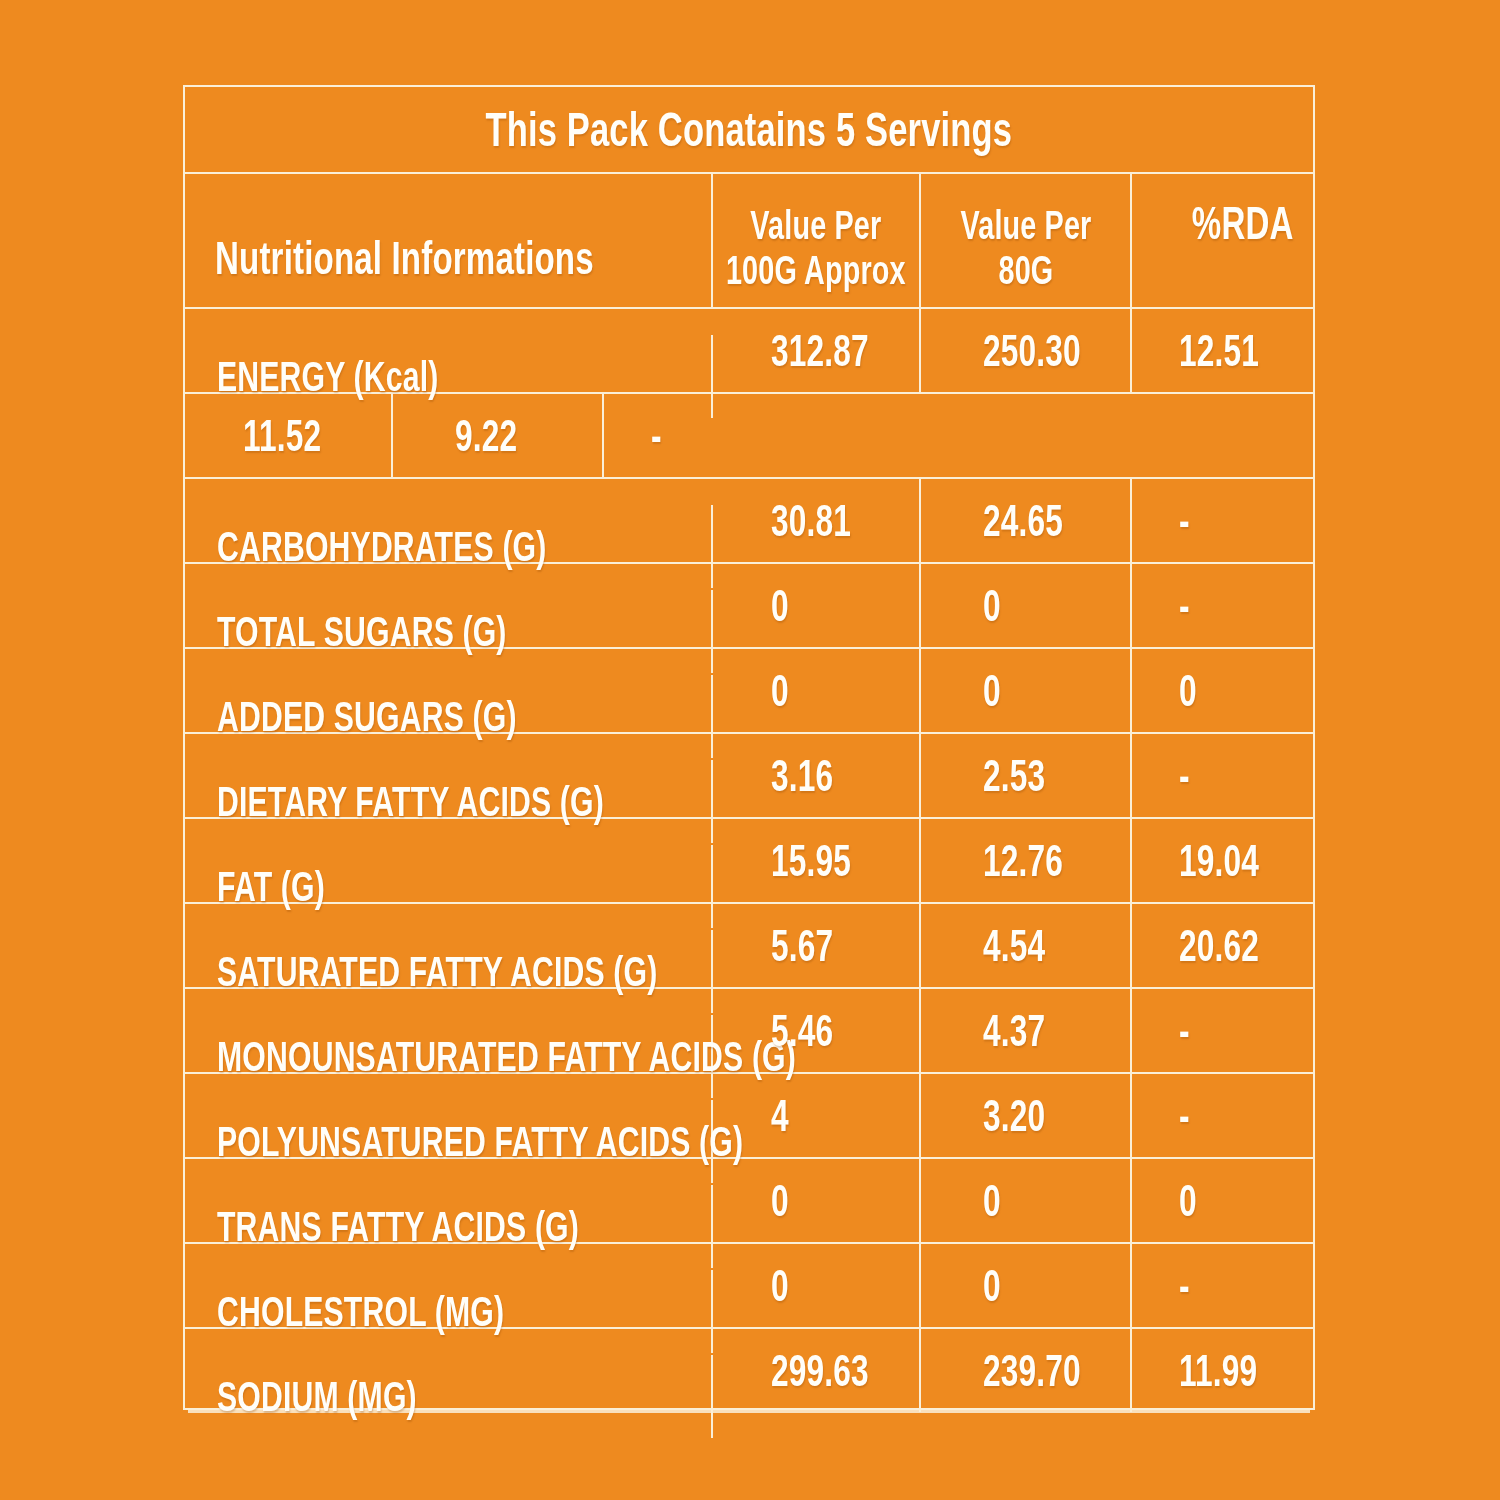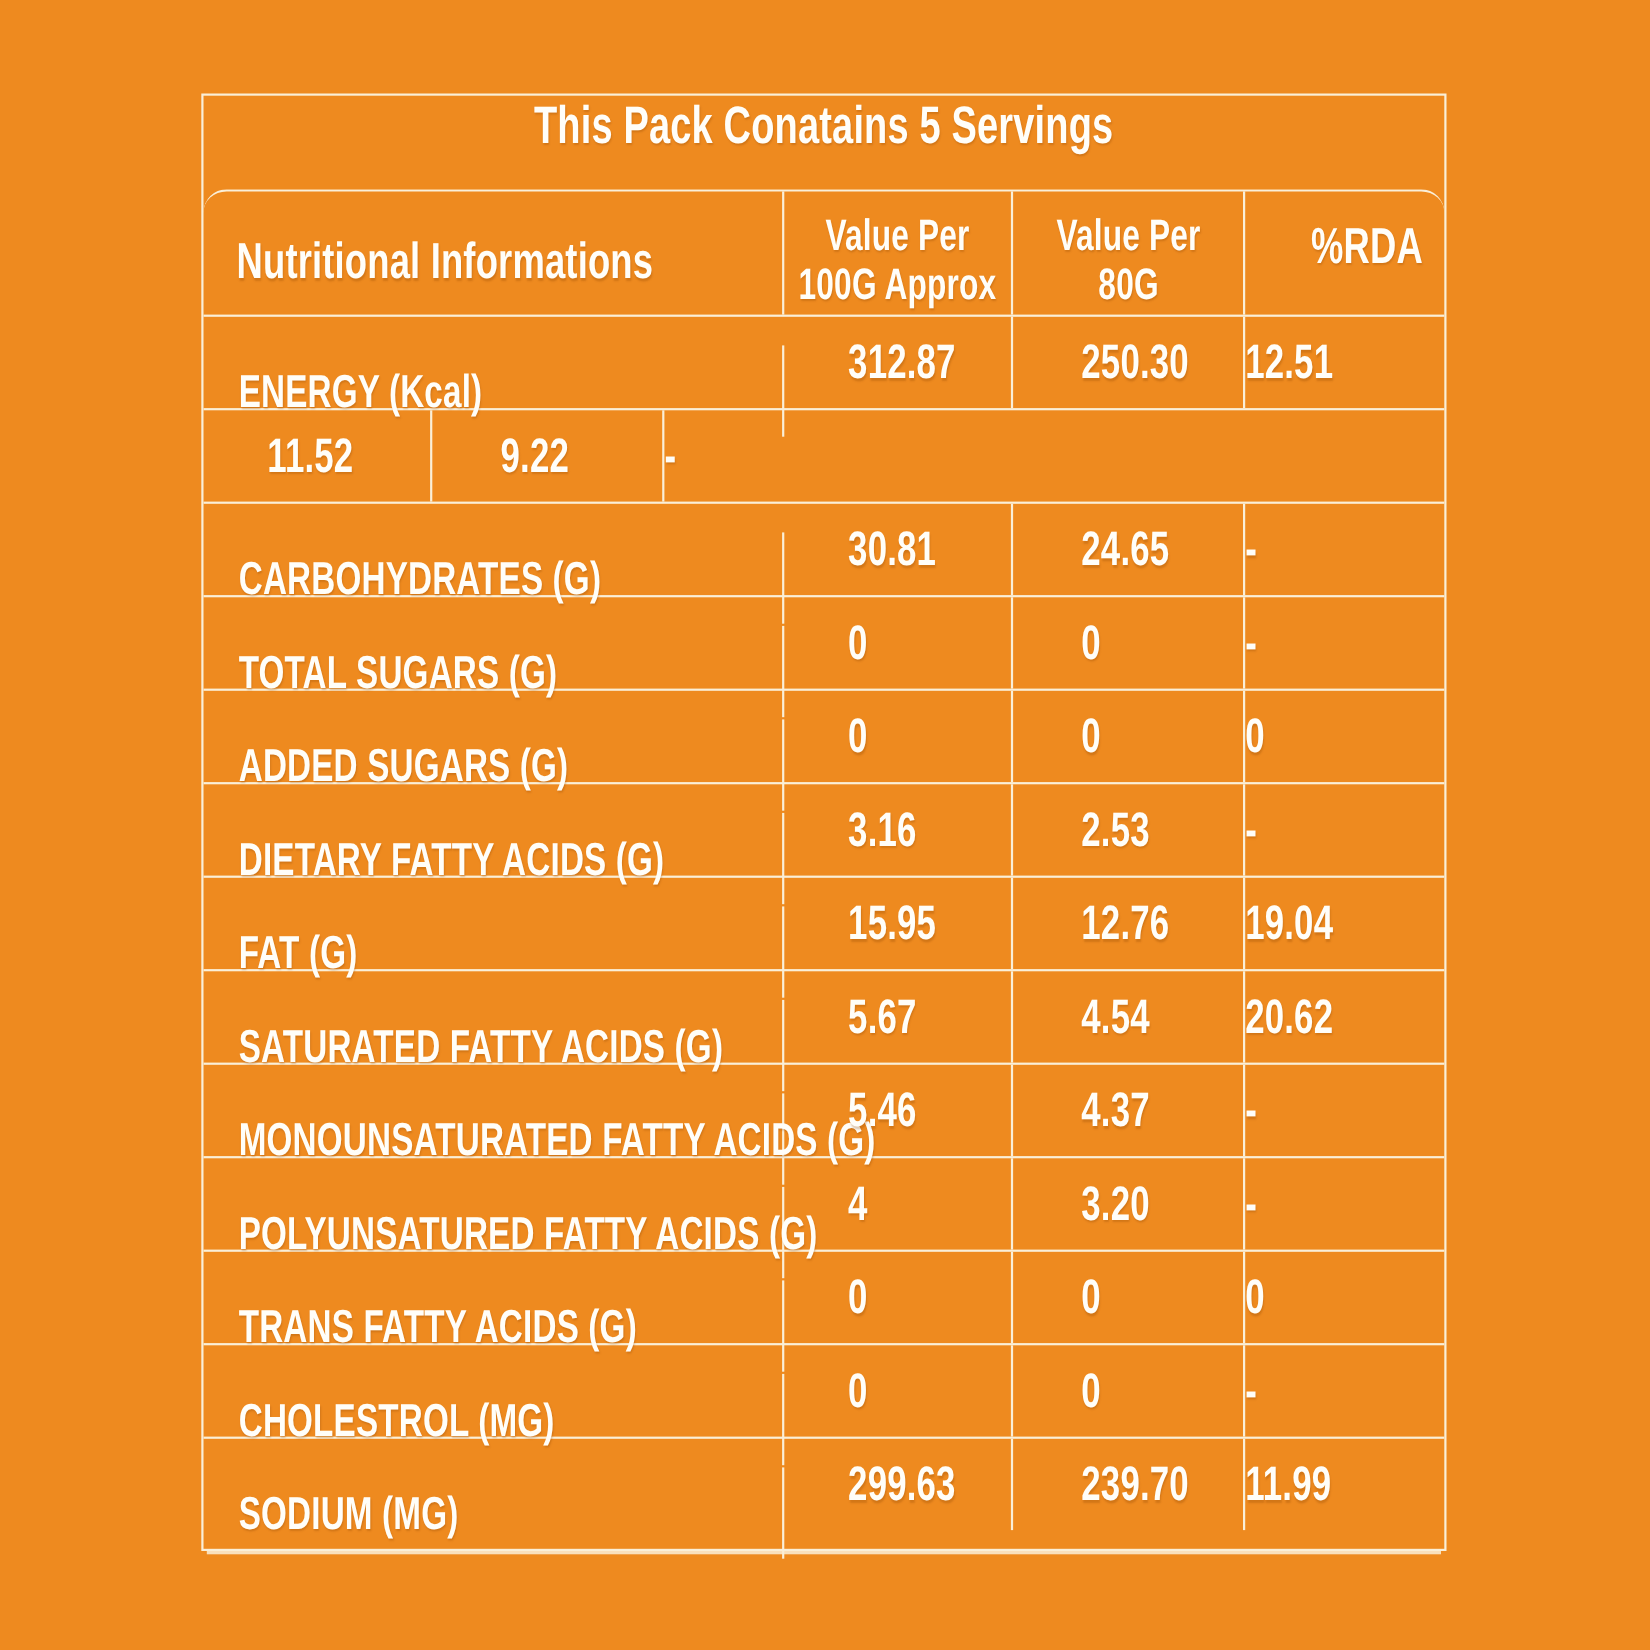--- a/index.html
+++ b/index.html
@@ -34,29 +34,28 @@
     white-space:nowrap;
     transform:scaleX(0.72);
     transform-origin:center center;
     text-shadow:1px 2px 2px rgba(140,70,0,.28);
     letter-spacing:0.2px;
   }
   .txt.left{transform-origin:left center;}
   
   .title-row{
     height:85px;flex:none;
-    display:flex;align-items:flex-start;justify-content:center;
+    display:flex;align-items:center;justify-content:center;
   }
   .t-title{font-size:48px;}
   
   .header-row{
-    height:114px;flex:none;
+    height:135px;flex:none;
     border-top:2px solid var(--line);
     display:flex;
-    border-radius:21px;
   }
   .cell{height:100%;display:flex;align-items:center;}
   .c1{width:528px;flex:none;border-right:2px solid var(--line);justify-content:flex-start;}
   .c2{width:208px;flex:none;border-right:2px solid var(--line);justify-content:flex-start;}
   .c3{width:211px;flex:none;border-right:2px solid var(--line);justify-content:flex-start;}
   .c4{flex:1;justify-content:flex-start;}
   .hc1{align-items:flex-end;padding:0 0 22px 30px;}
   .hc1 .txt{font-size:46px;}
   .hc2,.hc3{justify-content:center;align-items:center;padding-top:14px;text-align:center;}
   .hc2 .txt,.hc3 .txt{font-size:40px;line-height:1.12;}
@@ -67,21 +66,21 @@
     height:85px;flex:none;
     border-top:2px solid var(--line);
     display:flex;
   }
   .row .c1{padding-left:32px;margin-top:26px;}
   .row.sub .c1{}
   .t-label{font-size:42px;}
   .t-val{font-size:44px;}
   .row .c2{padding-left:58px;}
   .row .c3{padding-left:62px;text-align:center;}
-  .row .c4{}
+  .row .c4{padding-left:47px;}
 </style>
 </head>
 <body>
 
 <div class="canvas">
   <div class="table">
 
     <div class="title-row">
       <span class="txt t-title">This Pack Conatains 5 Servings</span>
     </div>

